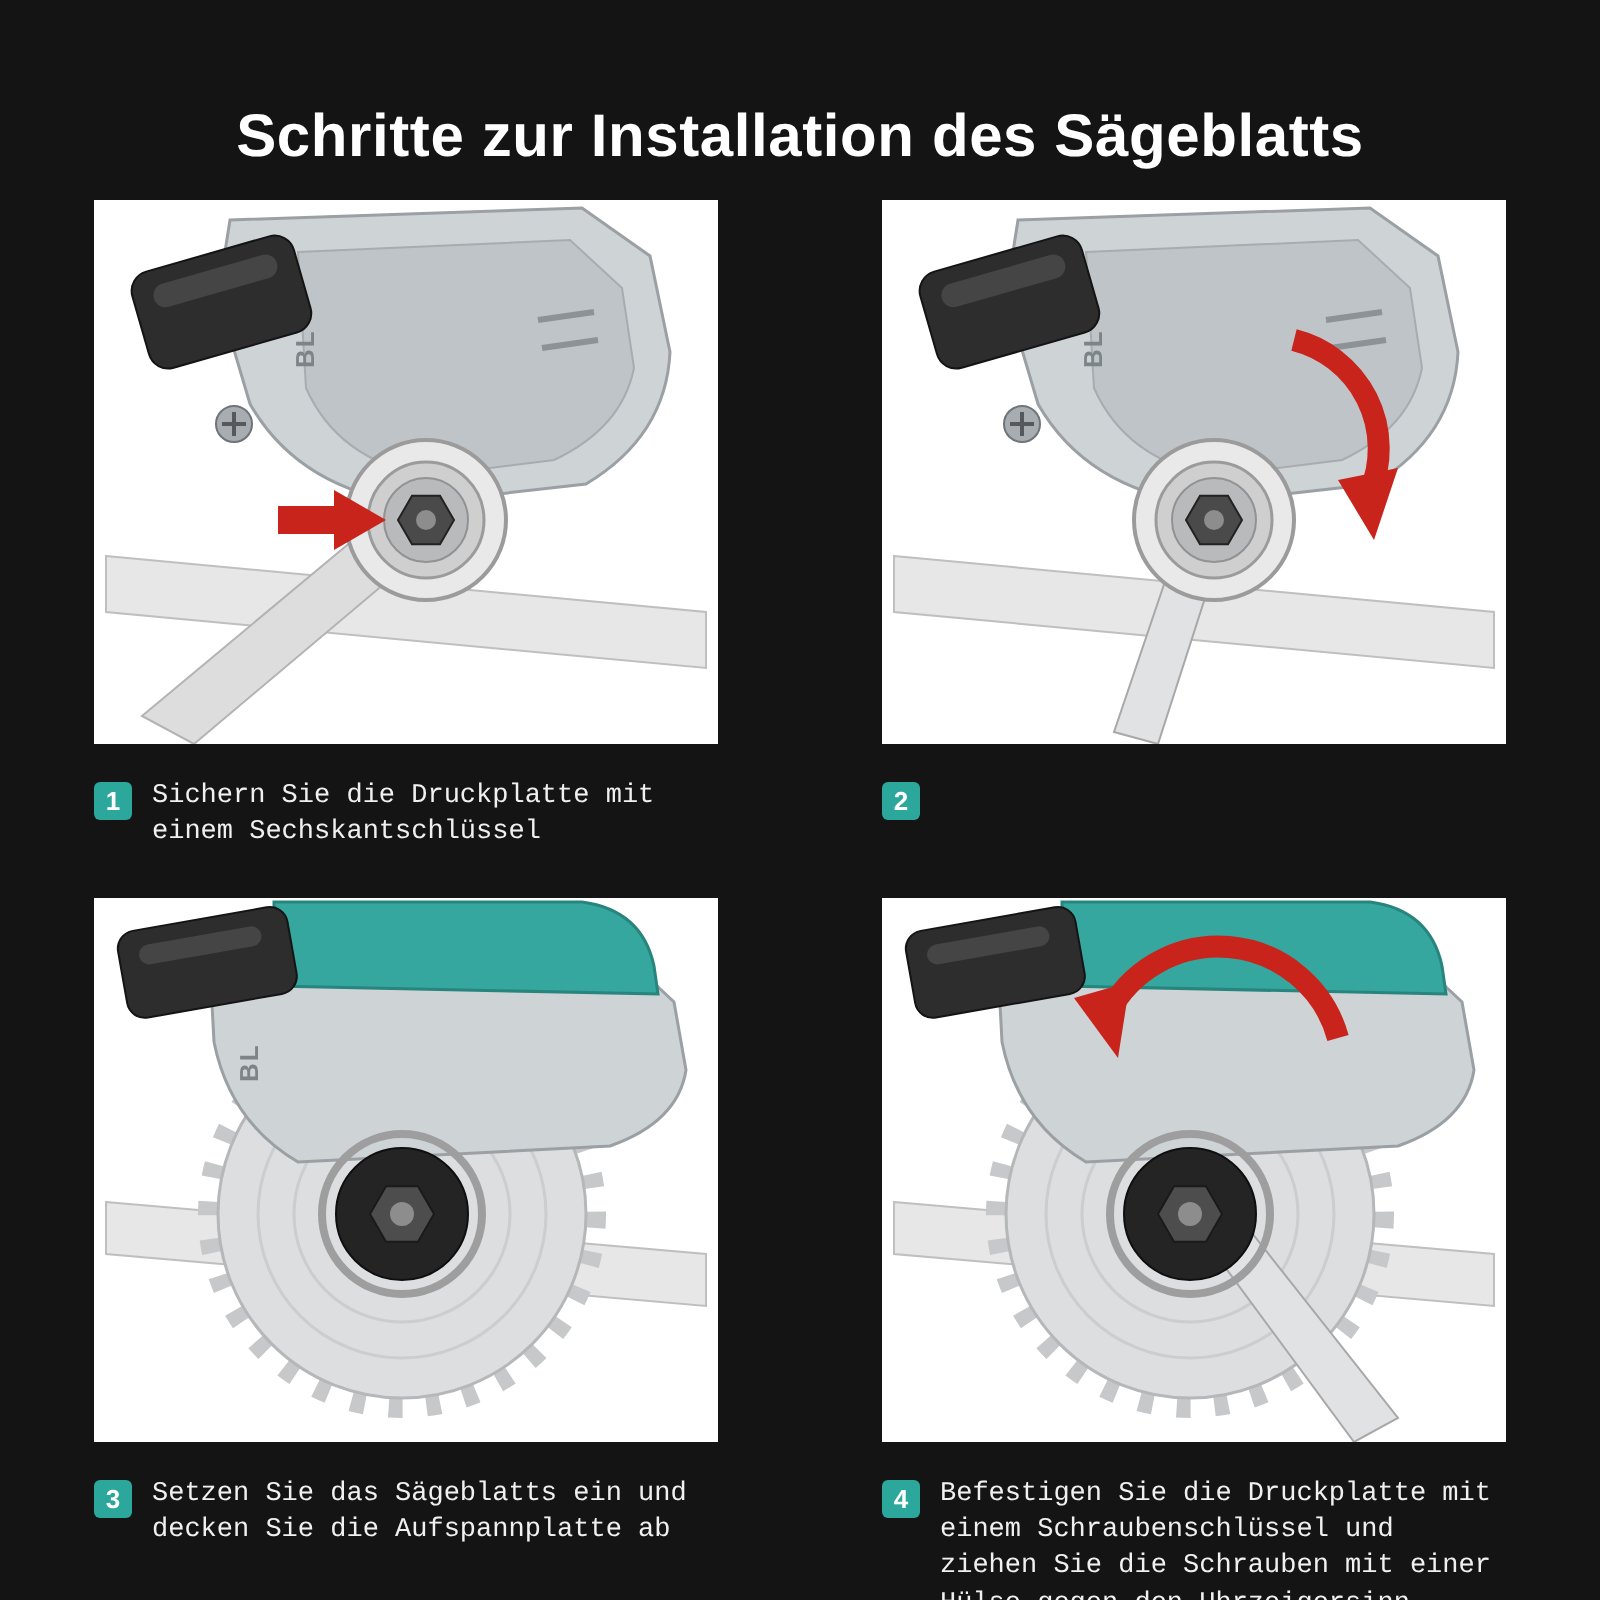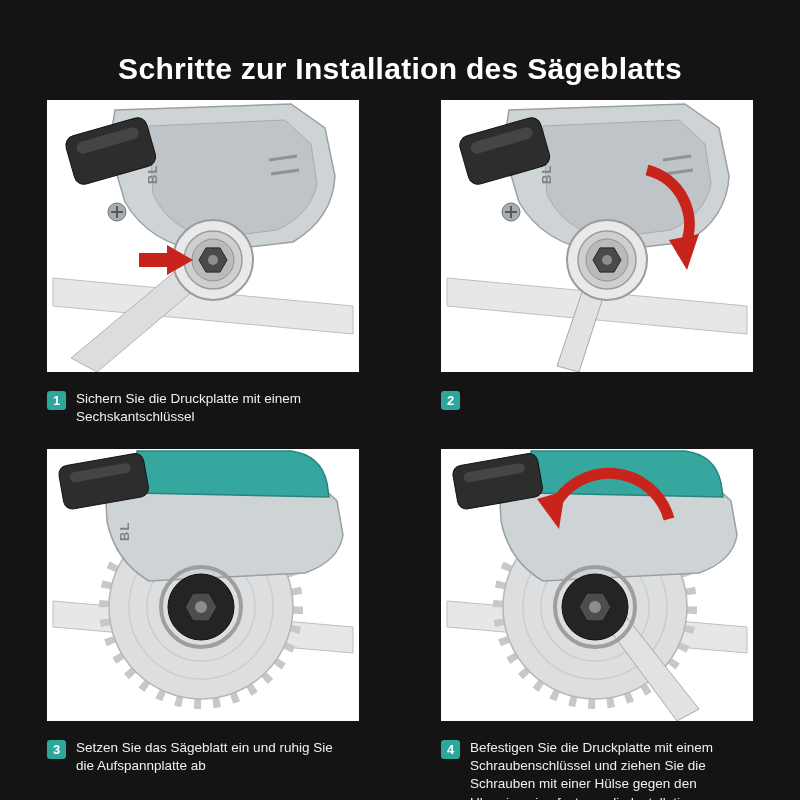--- a/index.html
+++ b/index.html
@@ -25,21 +25,21 @@
   figure.step { display: flex; flex-direction: column; }
   svg.illus { width: 312px; height: 272px; display: block; background: #ffffff; }
   .caption { display: flex; gap: 10px; margin-top: 18px; align-items: flex-start; }
   .badge {
     flex: 0 0 auto; width: 19px; height: 19px; margin-top: 1px;
     border-radius: 3px;
     background: var(--accent, #2ba79c);
     color: #ffffff; font-size: 13px; font-weight: bold;
     display: flex; align-items: center; justify-content: center;
   }
-  .caption p { color: #f0f0f0; font-size: 13.5px; line-height: 1.36; max-width: 278px; }
+  .caption p { color: #f0f0f0; font-size: 13.5px; line-height: 1.36; max-width: 278px; font-family: Liberation Mono, monospace; }
   .bl { font-size: 13px; fill: #7d8488; font-weight: bold; letter-spacing: 1px; }
   .arrowfill { fill: var(--arrow, #c9241b); }
   .arrow-stroke { stroke: var(--arrow, #c9241b); stroke-width: 11; fill: none; }
 </style>
 </head>
 <body>
 
 <div class="page">
 
   <h1 class="title">Schritte zur Installation des Sägeblatts</h1>
@@ -142,21 +142,21 @@
         <text class="bl" transform="rotate(-90 76 92)" x="76" y="92">BL</text>
         <g>
           <circle cx="148" cy="158" r="40" fill="none" stroke="#9e9e9e" stroke-width="4"></circle>
           <circle cx="148" cy="158" r="33" fill="#242424" stroke="#0f0f0f"></circle>
           <polygon points="164,158 156,171.9 140,171.9 132,158 140,144.1 156,144.1" fill="#4d4d4d" stroke="#1a1a1a"></polygon>
           <circle cx="148" cy="158" r="6" fill="#8d8d8d"></circle>
         </g>
       </svg>
       <figcaption class="caption">
         <span class="badge">3</span>
-        <p>Setzen Sie das Sägeblatt ein und ruhig Sie die Aufspannplatte ab</p>
+        <p>Setzen Sie das Sägeblatts ein und decken Sie die Aufspannplatte ab</p>
       </figcaption>
     </figure>
 
     <figure class="step">
       <svg class="illus" viewBox="0 0 300 272">
         <rect x="0" y="0" width="300" height="272" fill="#ffffff"></rect>
         <polygon points="0,152 300,178 300,204 0,178" fill="#e7e7e7" stroke="#bfbfbf" stroke-width="1"></polygon>
         <g>
           <circle cx="148" cy="158" r="97" fill="none" stroke="#c6c8c9" stroke-width="10" stroke-dasharray="7 12"></circle>
           <circle cx="148" cy="158" r="92" fill="#dcdedf" stroke="#b5b7b8" stroke-width="1.5"></circle>

